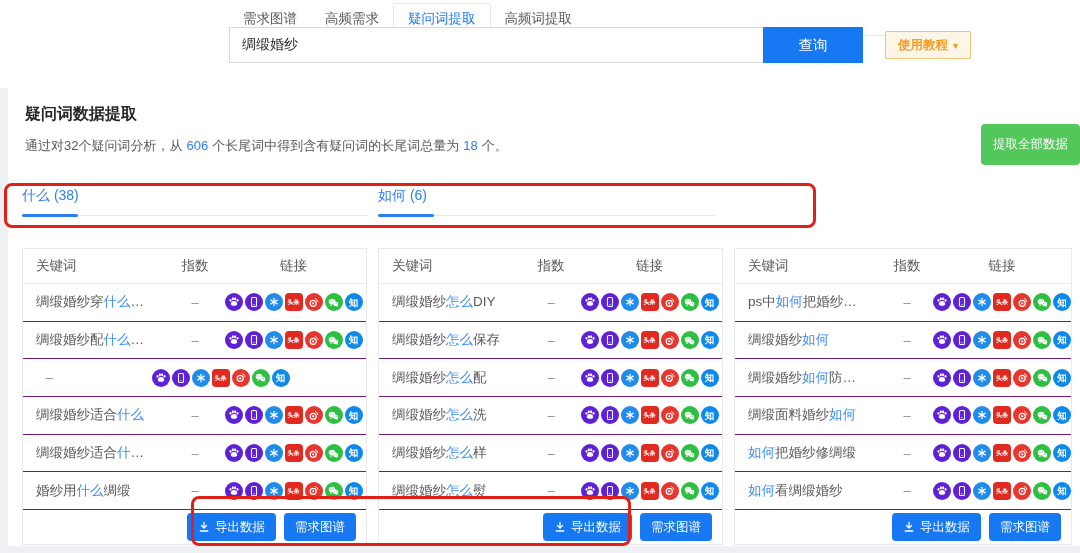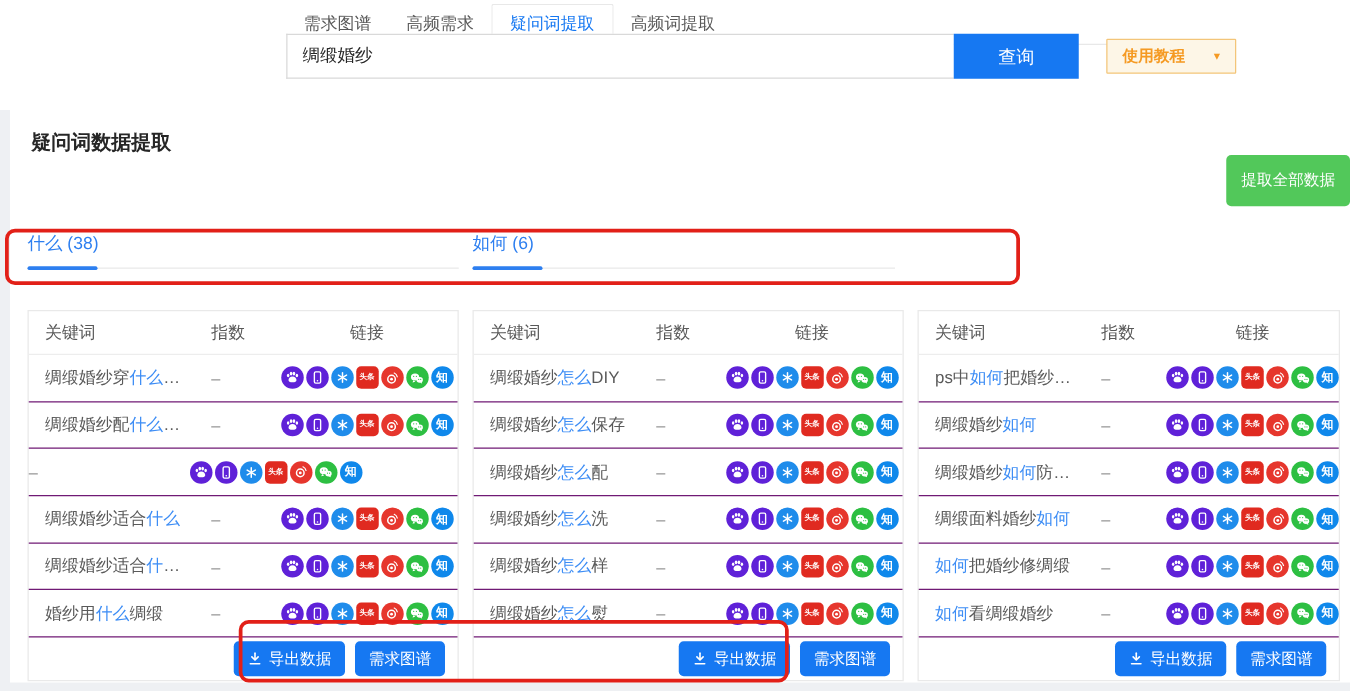--- a/index.html
+++ b/index.html
@@ -11,21 +11,21 @@
     color:#333;
   }
   
   .topbar { position:absolute; left:0; top:0; width:1080px; height:88px; background:#fff; }
   .toptabs { position:absolute; left:229px; top:3px; width:701px; display:flex; align-items:flex-end; border-bottom:1px solid #e8e8e8; }
   .toptab { padding:6px 14px 7px; font-size:13.5px; color:#595959; cursor:pointer; white-space:nowrap; }
   .toptab.active { color:#1678f2; background:#fff; border:1px solid #e8e8e8; border-bottom:1px solid #fff; margin-bottom:-1px; border-radius:2px 2px 0 0; }
   .searchrow { position:absolute; left:229px; top:27px; display:flex; align-items:center; height:36px; }
   .search-input { width:534px; height:36px; border:1px solid #d9d9d9; border-right:none; padding:0 12px; font-size:14px; color:#262626; outline:none; font-family:inherit; }
   .query-btn { width:100px; height:36px; background:#1678f2; color:#fff; border:none; font-size:14.5px; cursor:pointer; font-family:inherit; }
-  .tutorial-btn { margin-left:22px; height:28px; padding:0 12px; background:#fdf6e7; border:1px solid #f3c579; border-radius:1px; color:#f59a23; font-size:12.5px; font-weight:bold; display:flex; align-items:center; gap:23px; cursor:pointer; font-family:inherit; }
+  .tutorial-btn { margin-left:22px; height:28px; padding:0 12px; background:#fdf6e7; border:1px solid #f3c579; border-radius:1px; color:#f59a23; font-size:12.5px; font-weight:bold; display:flex; align-items:center; gap:5px; cursor:pointer; font-family:inherit; }
   .tutorial-caret { font-size:10px; }
   
   .panel { position:absolute; left:8px; top:88px; width:1072px; height:458px; background:#fff; }
   .panel-title { position:absolute; left:17px; top:16px; font-size:16px; font-weight:bold; color:#262626; }
   .panel-summary { position:absolute; left:17px; top:49px; font-size:13px; color:#595959; white-space:nowrap; }
   .num-blue { color:#2d7ff0; margin:0 4px; }
   .extract-all-btn { position:absolute; right:0; top:36px; height:41px; padding:0 12px; background:#52c85a; color:#fff; border:none; border-radius:4px; font-size:12.5px; cursor:pointer; font-family:inherit; }
   
   .coltabs { position:absolute; left:14px; top:98px; display:flex; gap:11px; }
   .coltab { width:345px; }
@@ -35,21 +35,21 @@
   .coltab-base .graybase { position:absolute; left:0; right:0; bottom:1px; height:1px; background:#e9e9e9; }
   .coltab-base .bluebar { position:absolute; left:0; bottom:0; width:56px; height:3px; background:#2d7ff0; border-radius:2px; }
   
   .tables { position:absolute; left:14px; top:160px; display:flex; gap:11px; }
   .qtable { width:345px; height:297px; border:1px solid #e9e9e9; display:flex; flex-direction:column; background:#fff; }
   .qtable:last-child { width:338px; }
   .thead { height:35px; display:flex; align-items:center; border-bottom:1px solid #ededed; font-size:13.5px; color:#595959; }
   .tbody { flex:1; display:flex; flex-direction:column; }
   .trow { flex:1; display:flex; align-items:center; border-bottom:1px solid #701a75; }
   .c1 { flex:0 0 146px; padding-left:13px; text-align:left; white-space:nowrap; overflow:hidden; }
-  .c2 { flex:0 0 52px; text-align:left; }
+  .c2 { flex:0 0 52px; text-align:center; }
   .c3 { flex:1; display:flex; justify-content:center; align-items:center; gap:2px; }
   .thead .c3 { display:block; text-align:center; }
   .kw { font-size:13.5px; color:#5a5a5a; }
   .kw .hl { color:#3d8df5; }
   .idx { font-size:13px; color:#8c8c8c; }
   .tfoot { height:34px; display:flex; justify-content:flex-end; align-items:center; gap:8px; padding-right:10px; }
   .btn-blue { height:28px; padding:4px 11px; background:#1678f2; color:#fff; border:none; border-radius:4px; font-size:12.5px; display:flex; align-items:center; gap:5px; cursor:pointer; white-space:nowrap; font-family:inherit; }
   
   .licon { width:18px; height:18px; border-radius:50%; display:flex; align-items:center; justify-content:center; flex:0 0 18px; overflow:hidden; }
   .licon.square { border-radius:4px; }
@@ -76,20 +76,23 @@
     <button class="query-btn">查询</button>
     <button class="tutorial-btn">
       <span>使用教程</span>
       <span class="tutorial-caret">▾</span>
     </button>
   </div>
 </div>
 
 <div class="panel">
   <div class="panel-title">疑问词数据提取</div>
+  <div class="panel-summary">
+    <span>通过对32个疑问词分析，从</span><span class="num-blue">606</span><span>个长尾词中得到含有疑问词的长尾词总量为</span><span class="num-blue">18</span><span>个。</span>
+  </div>
   <button class="extract-all-btn">提取全部数据</button>
 
   <div class="coltabs">
     <div class="coltab">
       <span class="coltab-label">什么 (38)</span>
       <div class="coltab-base">
           <i class="graybase"></i>
           <i class="bluebar"></i>
         </div>
     </div>

